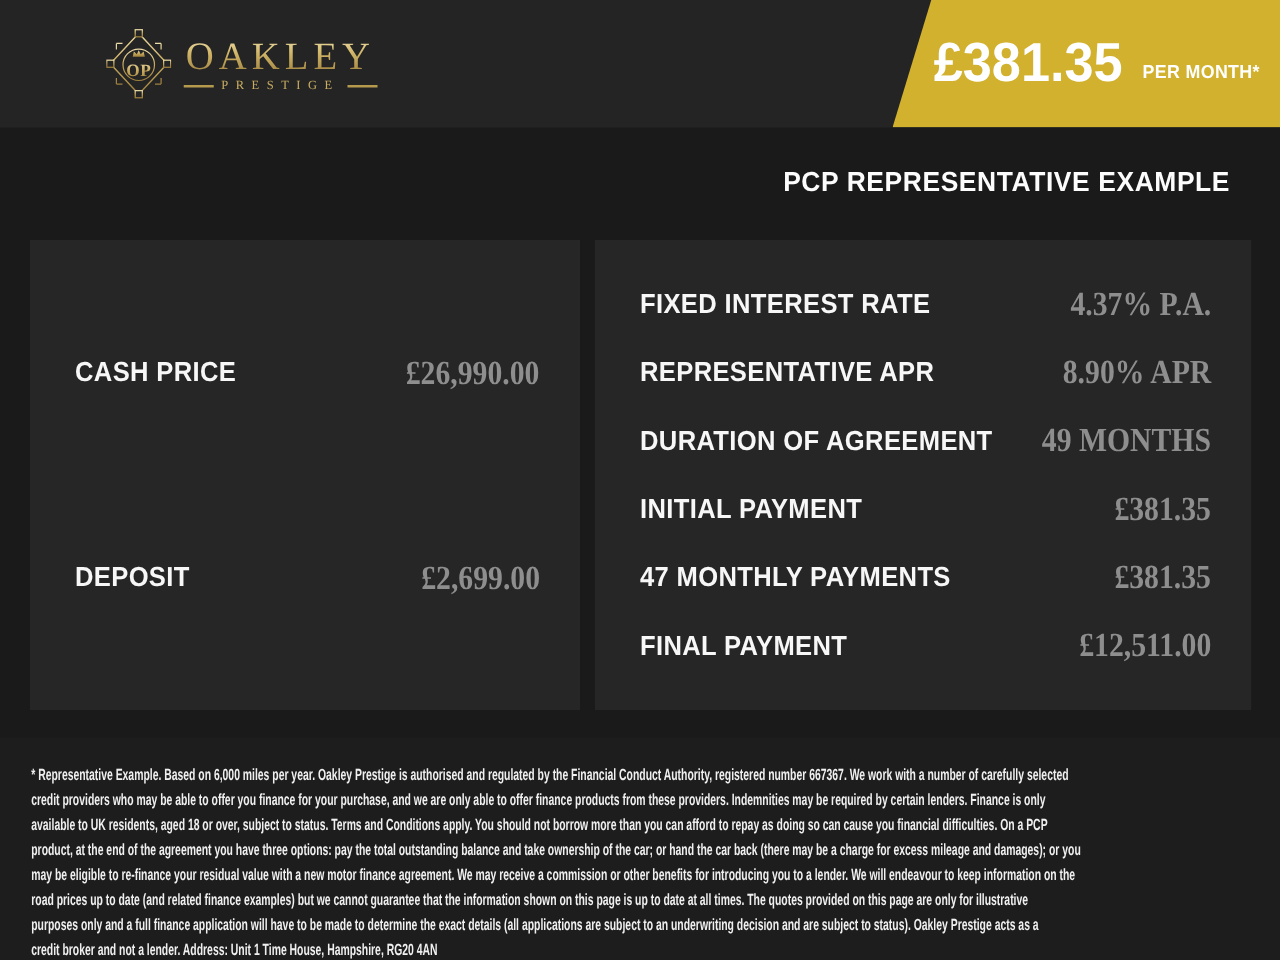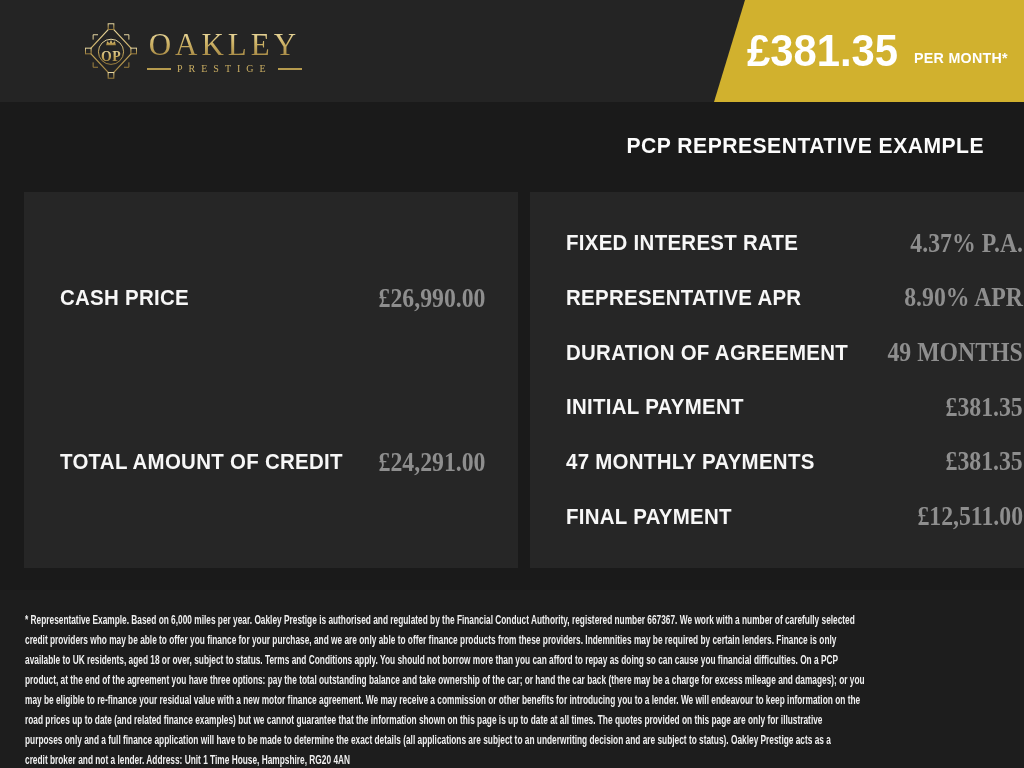--- a/index.html
+++ b/index.html
@@ -149,22 +149,22 @@
 </div>
 
 <div class="panels">
 
   <div class="panel">
     <div class="frow">
       <span class="lbl">CASH PRICE</span>
       <span class="val">£26,990.00</span>
     </div>
     <div class="frow">
-      <span class="lbl">TOTAL AMOUNT OF CREDIT</span>
-      <span class="val">£24,291.00</span>
+      <span class="lbl">DEPOSIT</span>
+      <span class="val">£2,699.00</span>
     </div>
   </div>
 
   <div class="panel">
     <div class="frow">
       <span class="lbl">FIXED INTEREST RATE</span>
       <span class="val">4.37% P.A.</span>
     </div>
     <div class="frow">
       <span class="lbl">REPRESENTATIVE APR</span>

